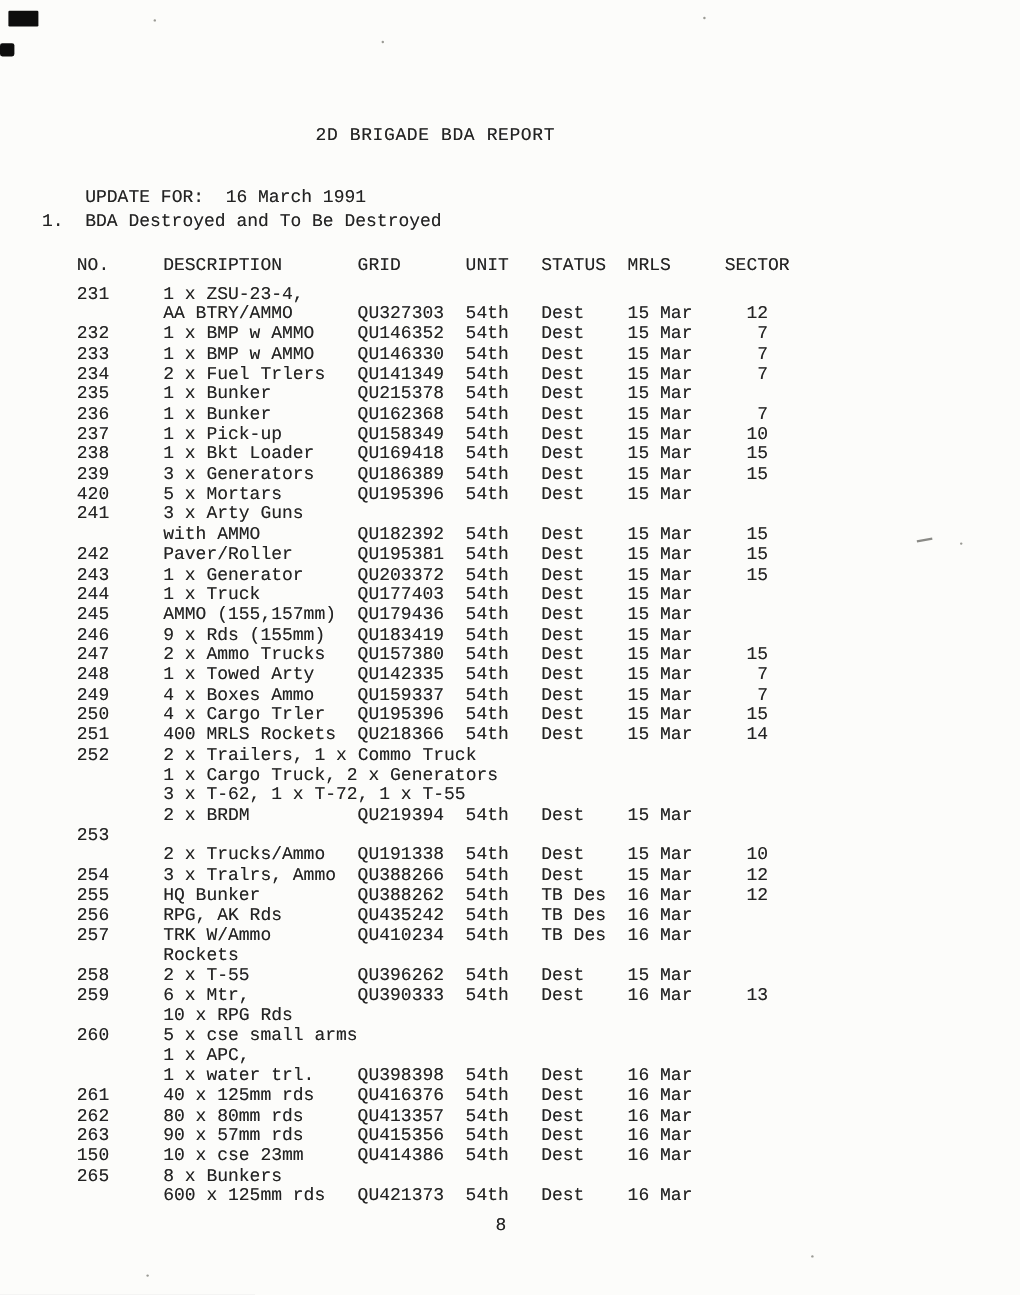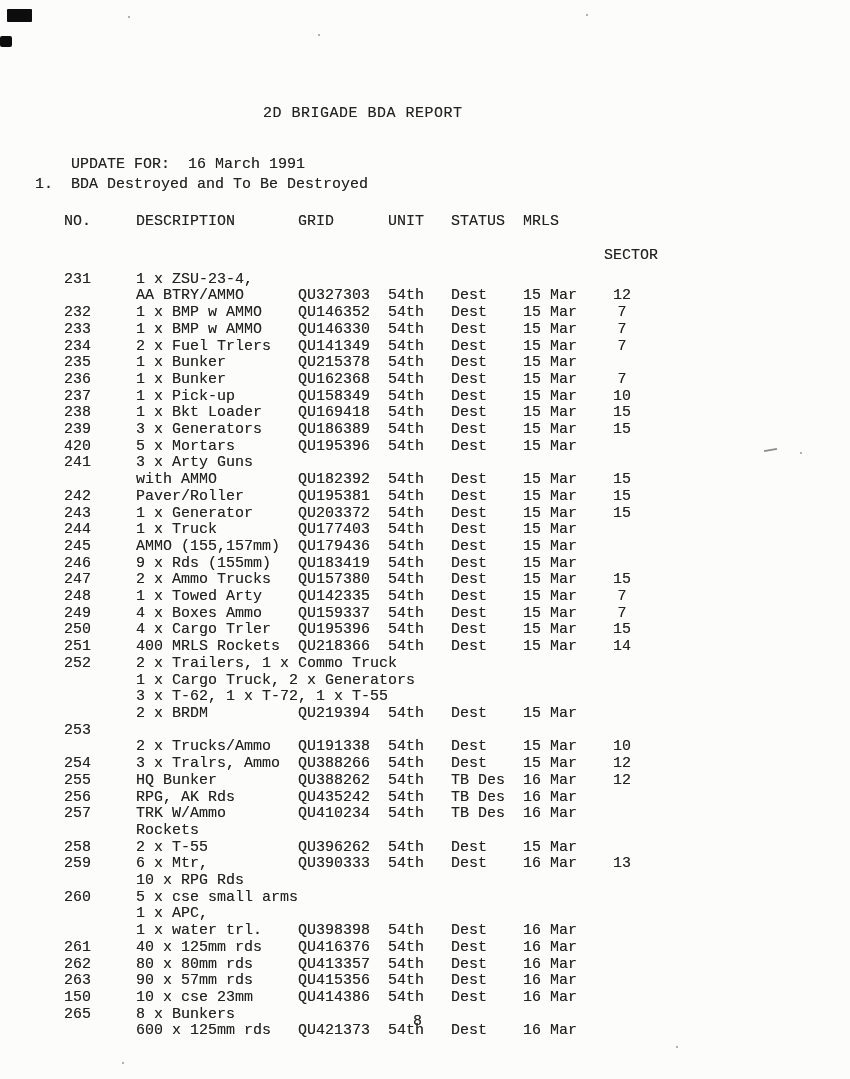--- a/index.html
+++ b/index.html
@@ -24,22 +24,22 @@
   .table { position:absolute; top:214px; left:35px; }
   .row { display:flex; }
   .row.header { margin-bottom:7px; }
   .c { flex:none; display:inline-block; }
   .c.no     { min-width:8ch;margin-left:29px; }
   .c.desc   { min-width:18ch; }
   .c.grid   { min-width:10ch; }
   .c.unit   { min-width:7ch; }
   .c.status { min-width:8ch; }
   .c.date   { min-width:9ch; }
-  .c.sector { min-width:4ch; text-align:center; }
-  .row.header .c.sector { text-align:left;margin-top:34px; }
+  .c.sector { min-width:4ch; text-align:right; }
+  .row.header .c.sector { text-align:left; }
   .page-number { position:absolute; top:1014px; left:413px; }
   .artifact { position:absolute; background:#0d0d0d; }
   .a1 { left:7px;  top:9px;  width:25px; height:13px; border-radius:1px; }
   .a2 { left:0px;  top:36px; width:12px; height:11px; border-radius:2px; }
   .a3 { left:764px; top:449px; width:13px; height:2px; background:#8a8a86; transform:rotate(-10deg); }
   .speck { position:absolute; width:2px; height:2px; background:#9a9a94; border-radius:50%; }
   .s1 { left:128px; top:16px; }
   .s2 { left:318px; top:34px; }
   .s3 { left:586px; top:14px; }
   .s4 { left:800px; top:452px; }

